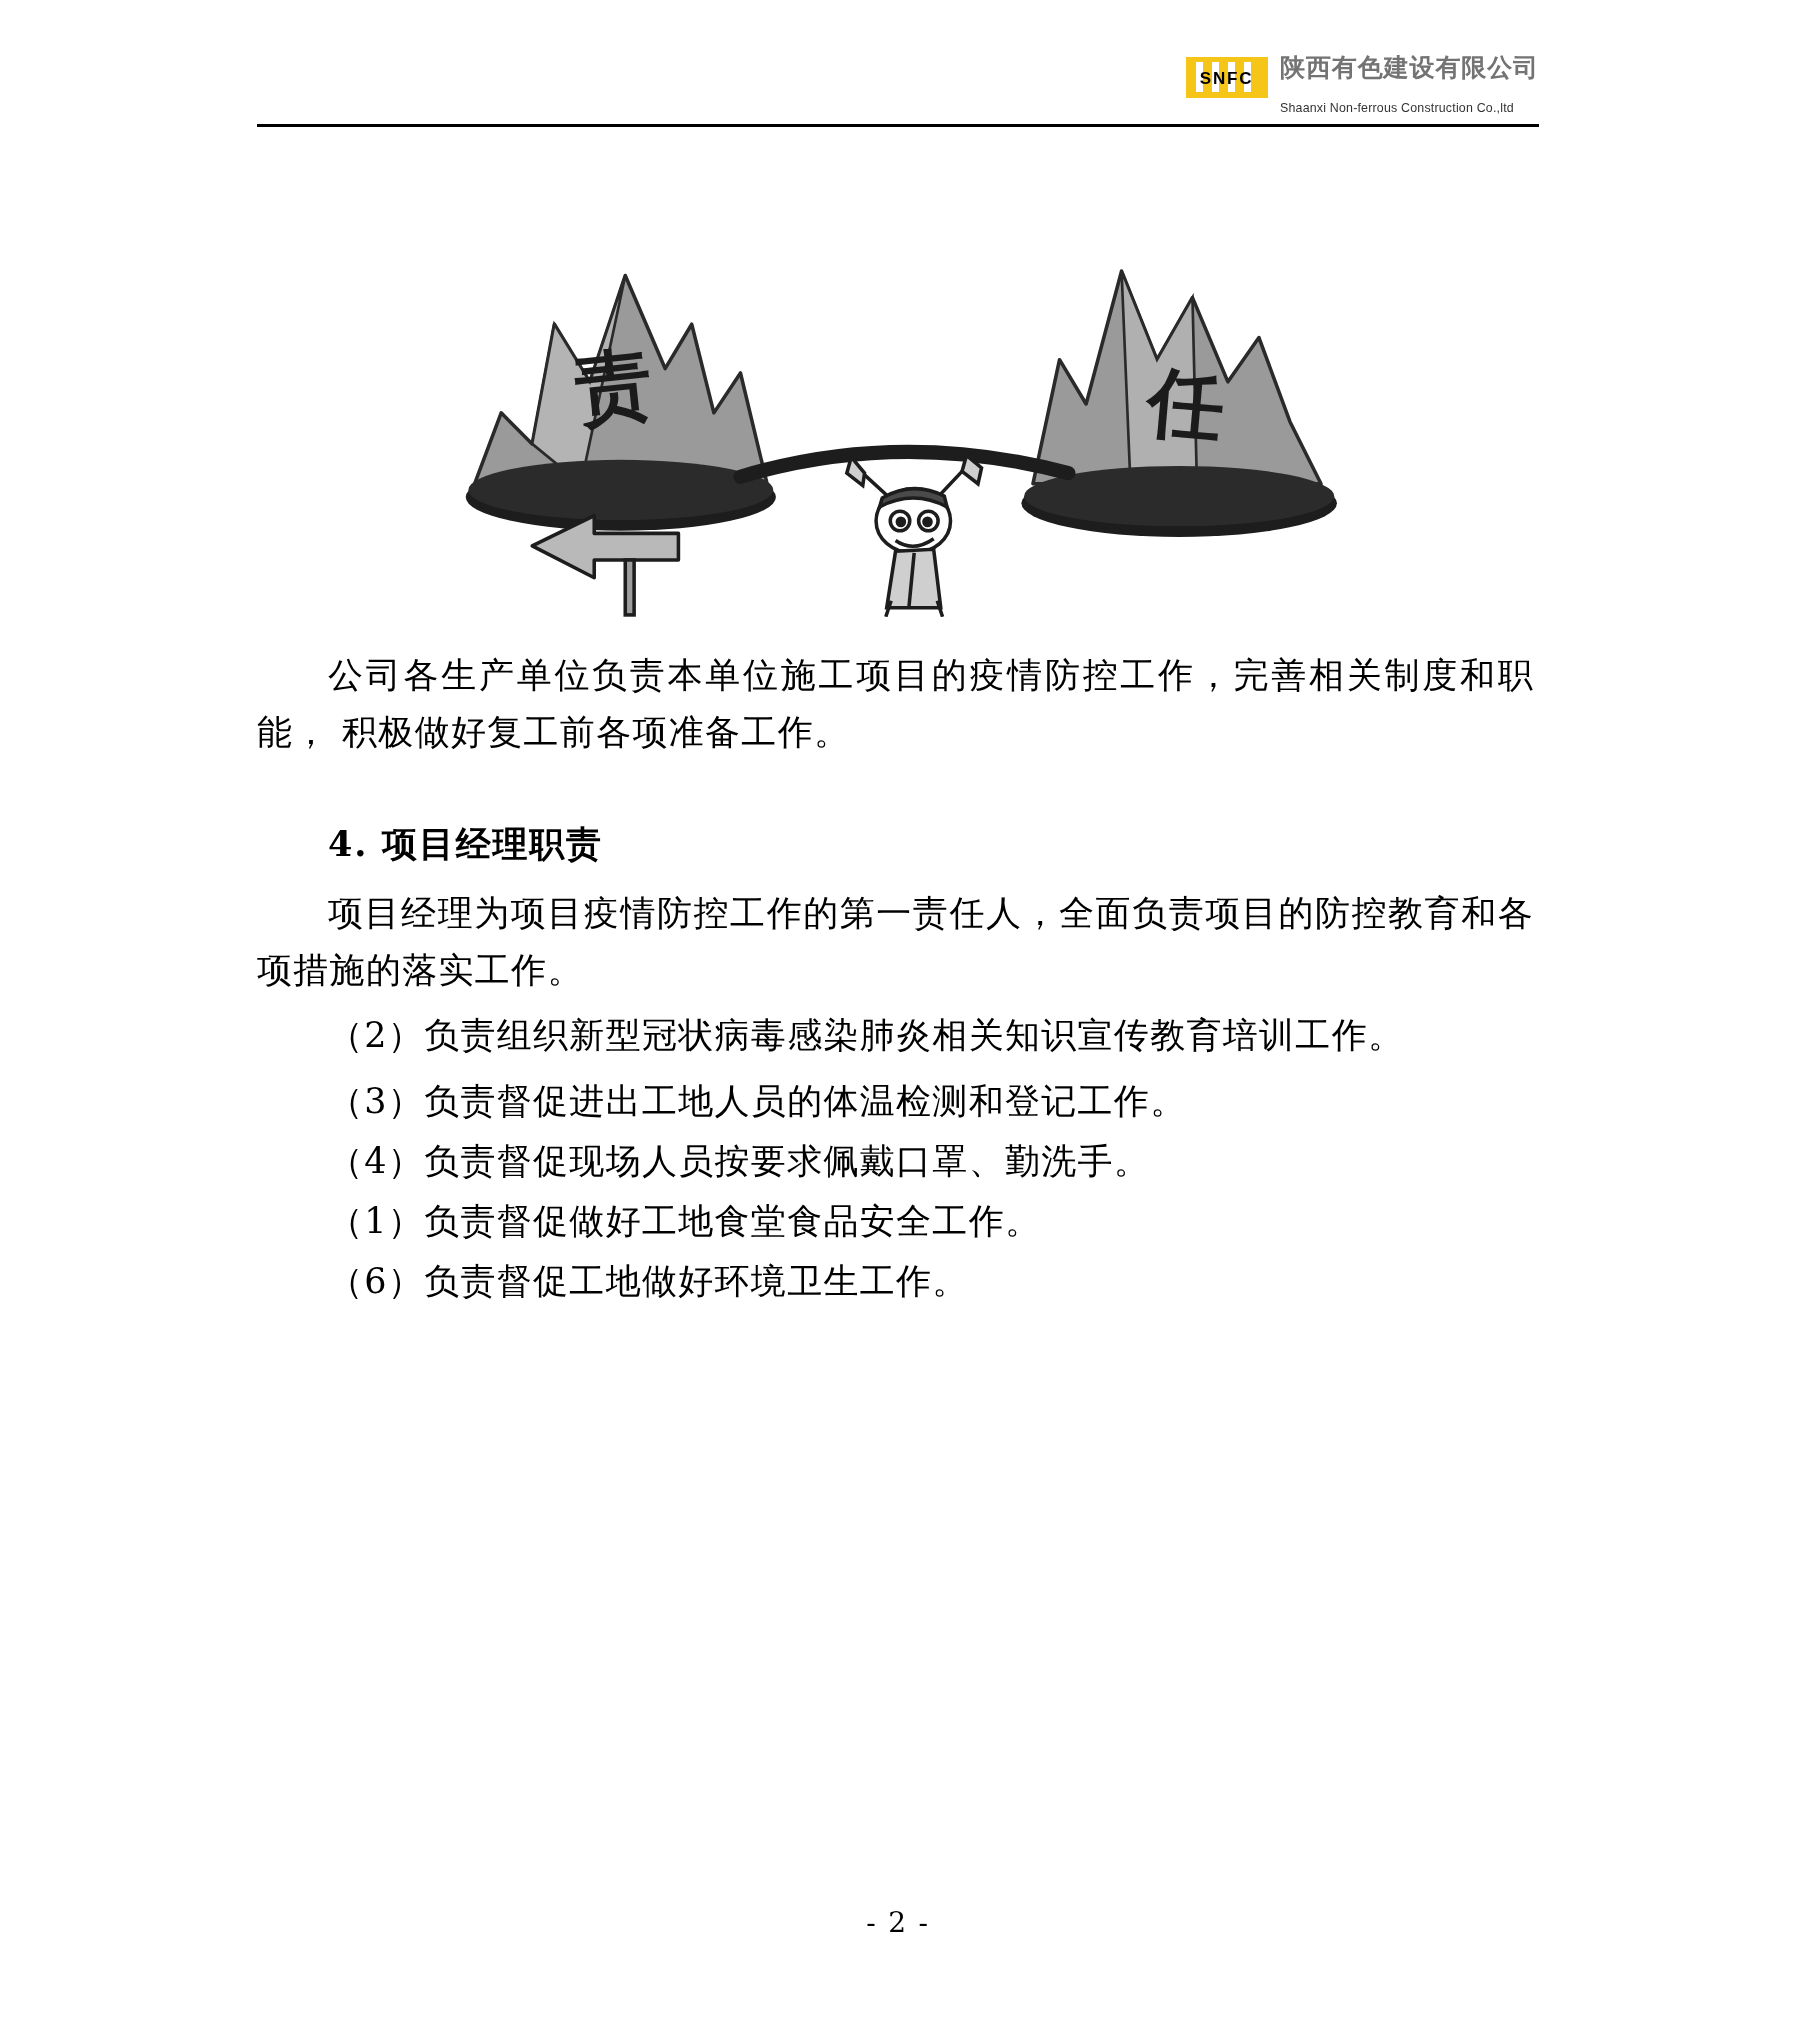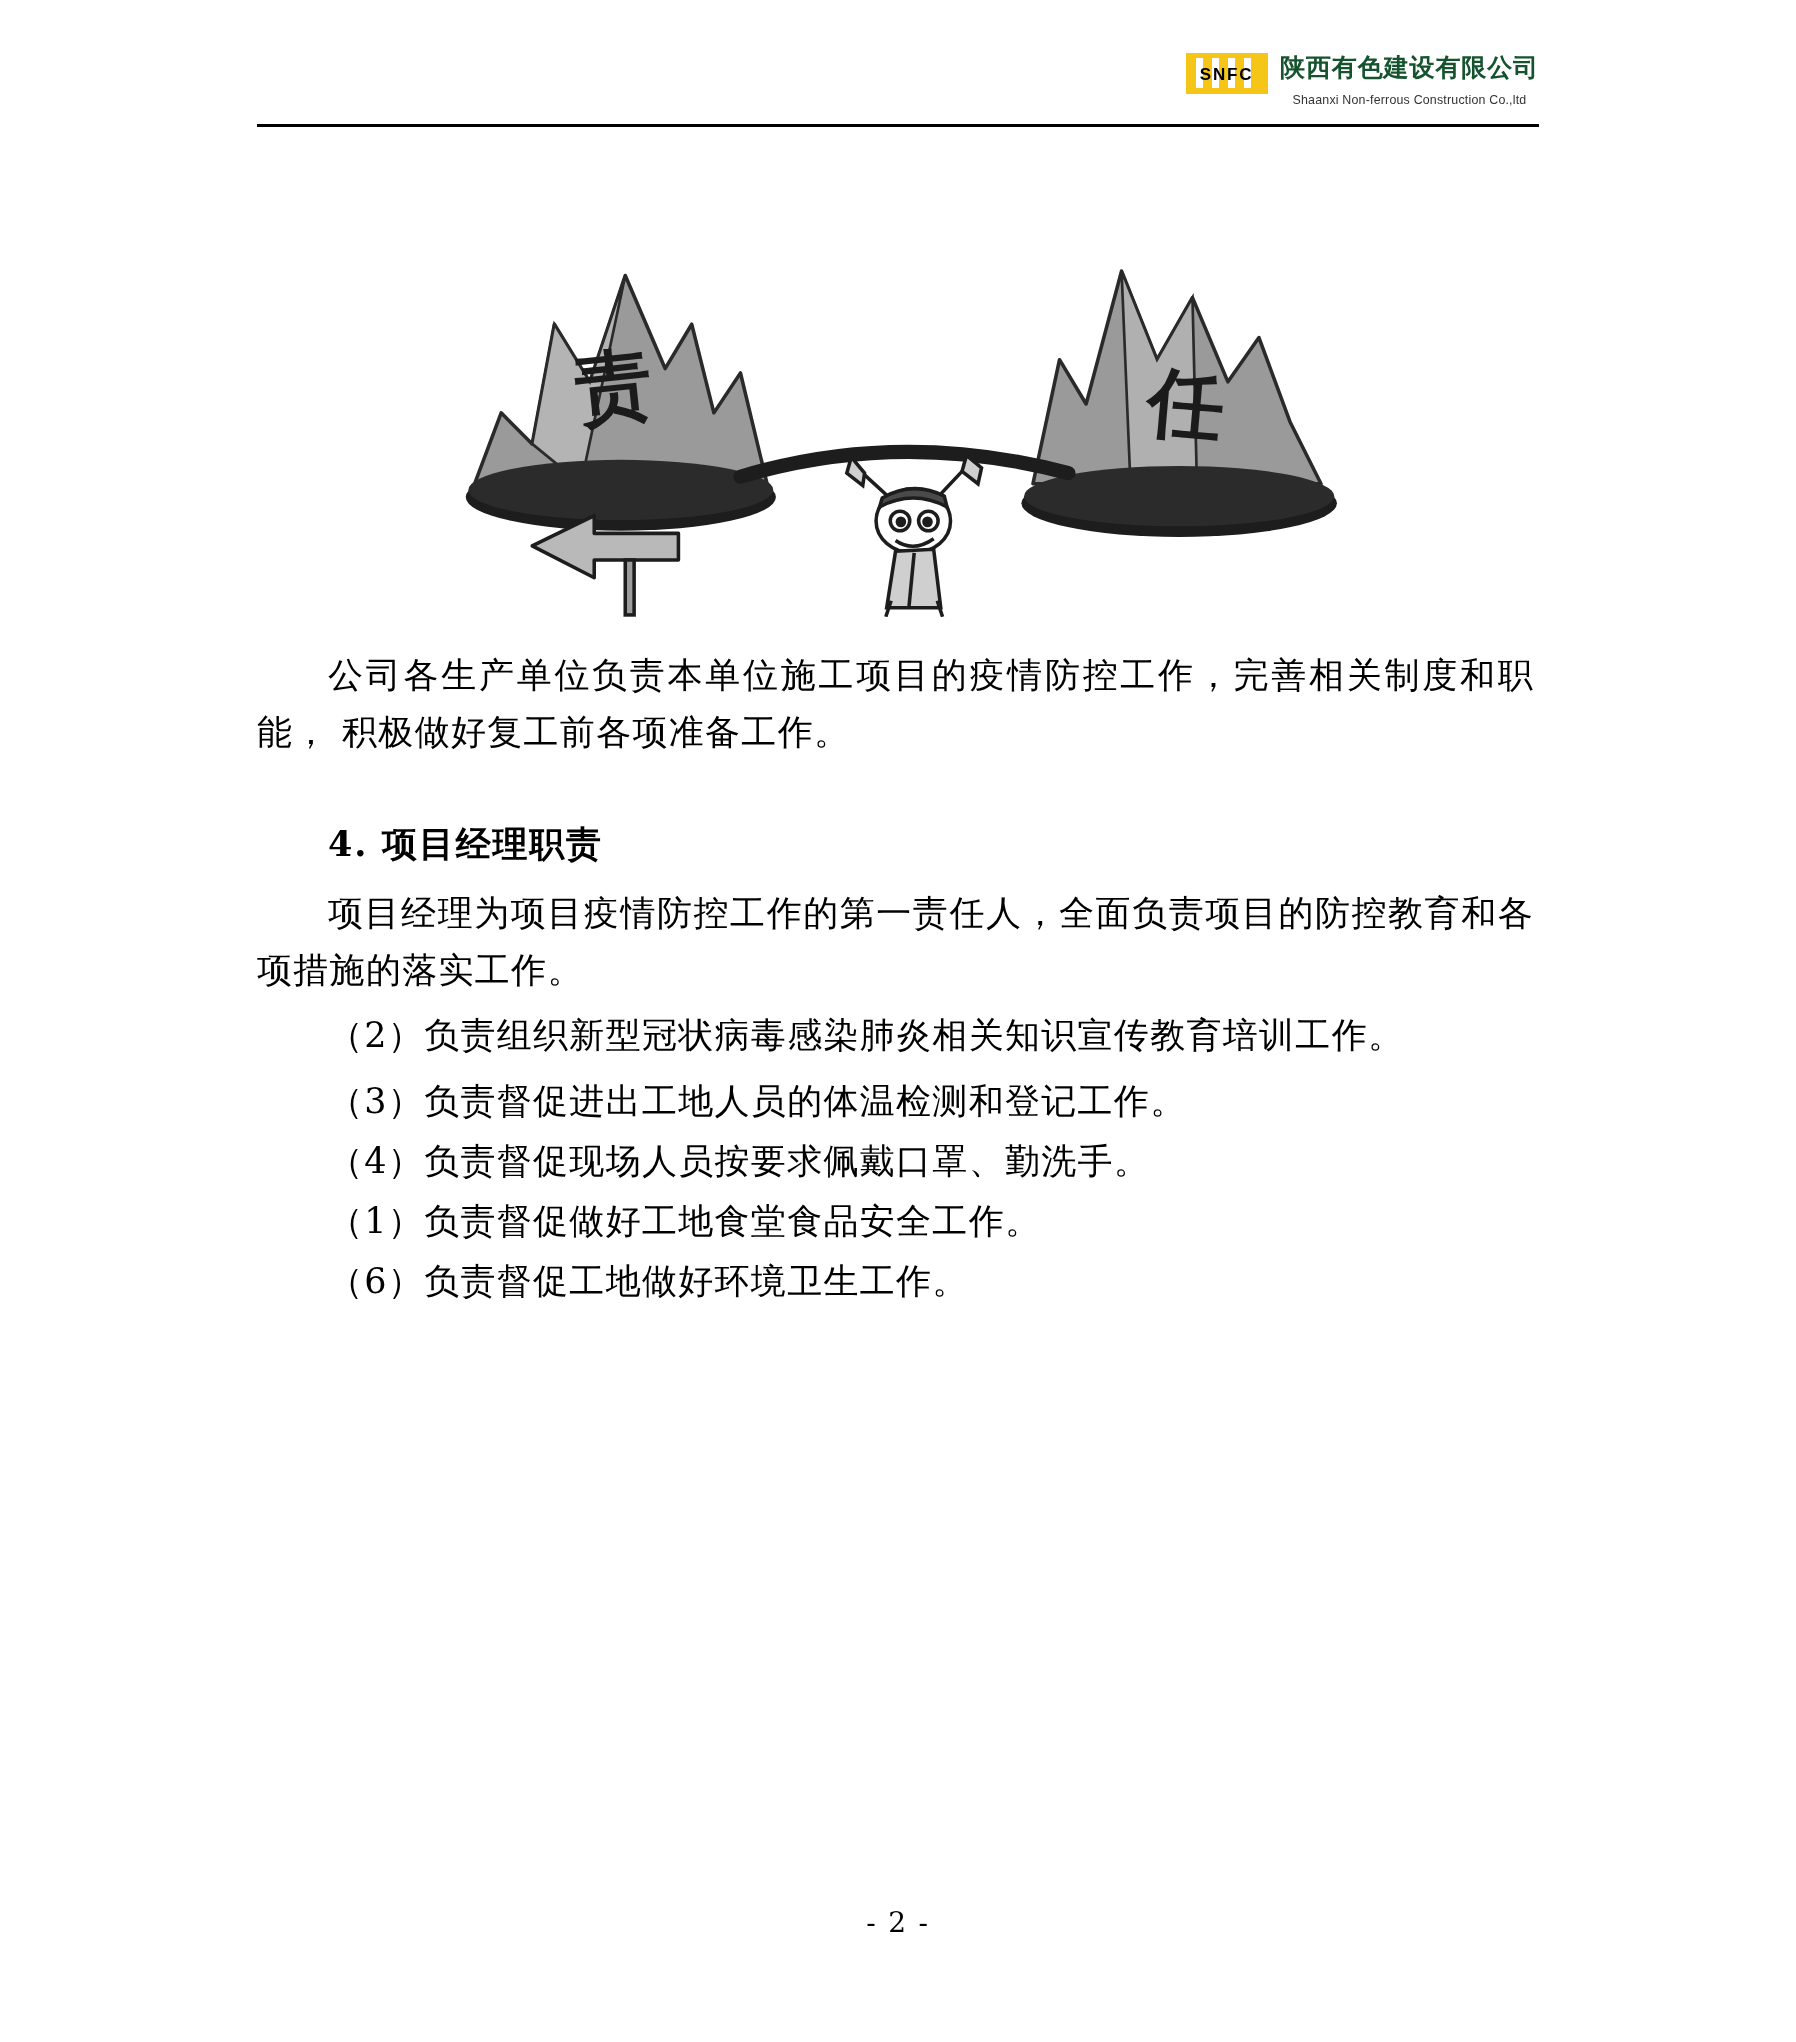--- a/index.html
+++ b/index.html
@@ -76,32 +76,31 @@
     letter-spacing: 1.8px;
     color: #000000;
   }
   .logo-text {
     line-height: 1.15;
   }
   .logo-cn {
     font-family: "Liberation Sans", sans-serif;
     font-size: 25px;
     font-weight: bold;
-    color: #14532d;
+    color: #737373;
     letter-spacing: 0.9px;
     white-space: nowrap;
   }
   .logo-en {
     font-family: "Liberation Sans", sans-serif;
     font-size: 12.4px;
     color: #333333;
     letter-spacing: 0.2px;
     white-space: nowrap;
-    margin-top: 11px;
-    text-align: center;
+    margin-top: 19px;
   }
   .header-rule {
     position: absolute;
     left: 257px;
     right: 257px;
     top: 124px;
     height: 0;
     border-top: 3.5px solid #000000;
   }
 

